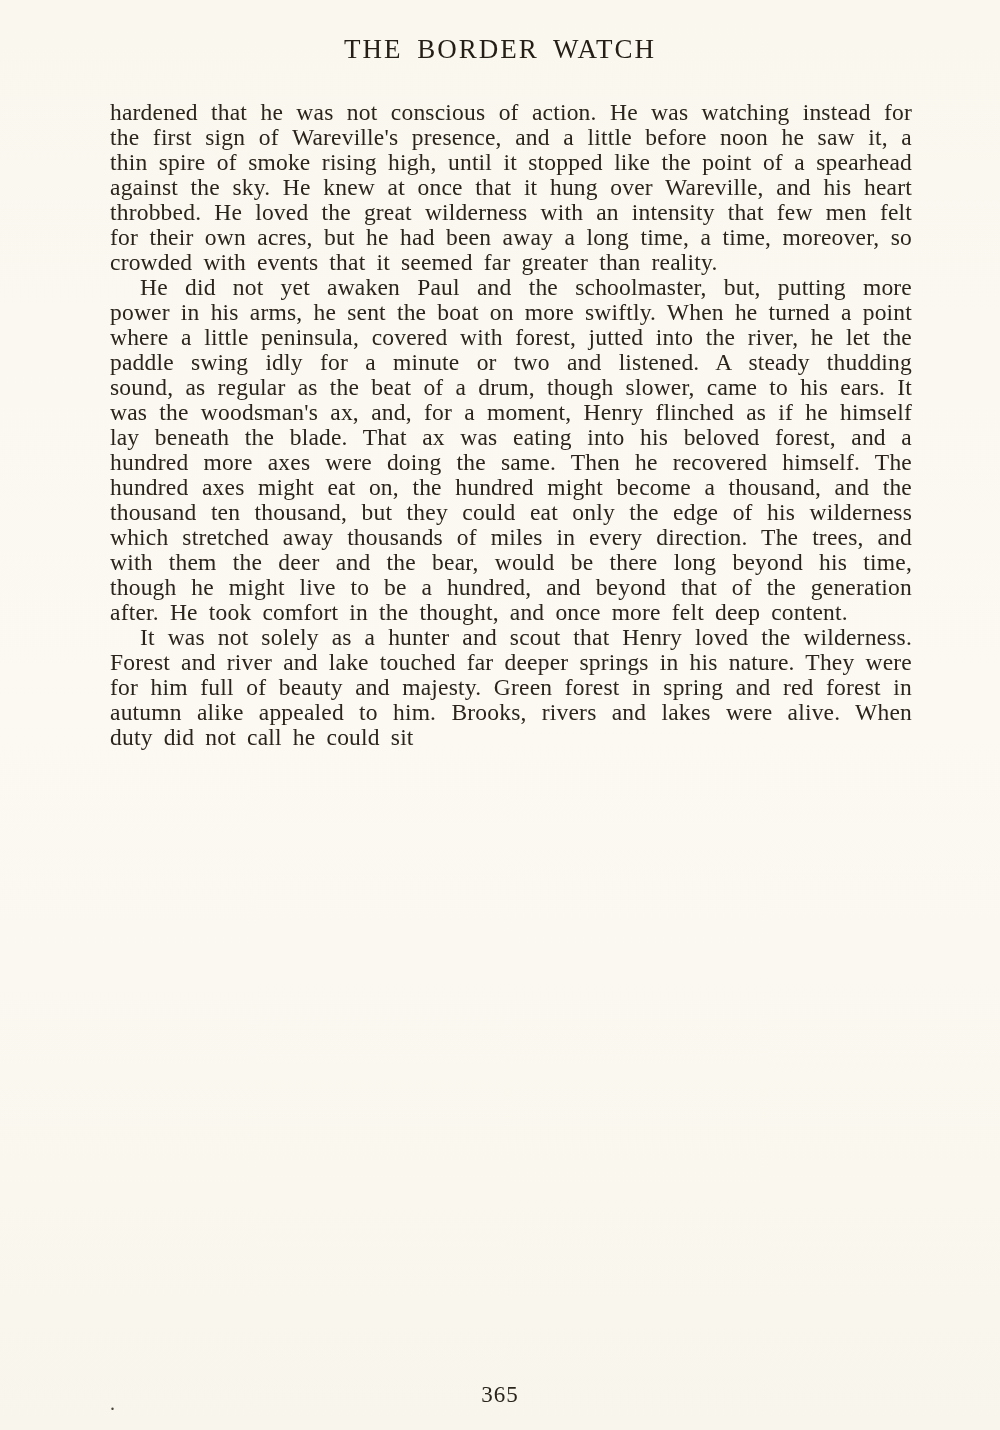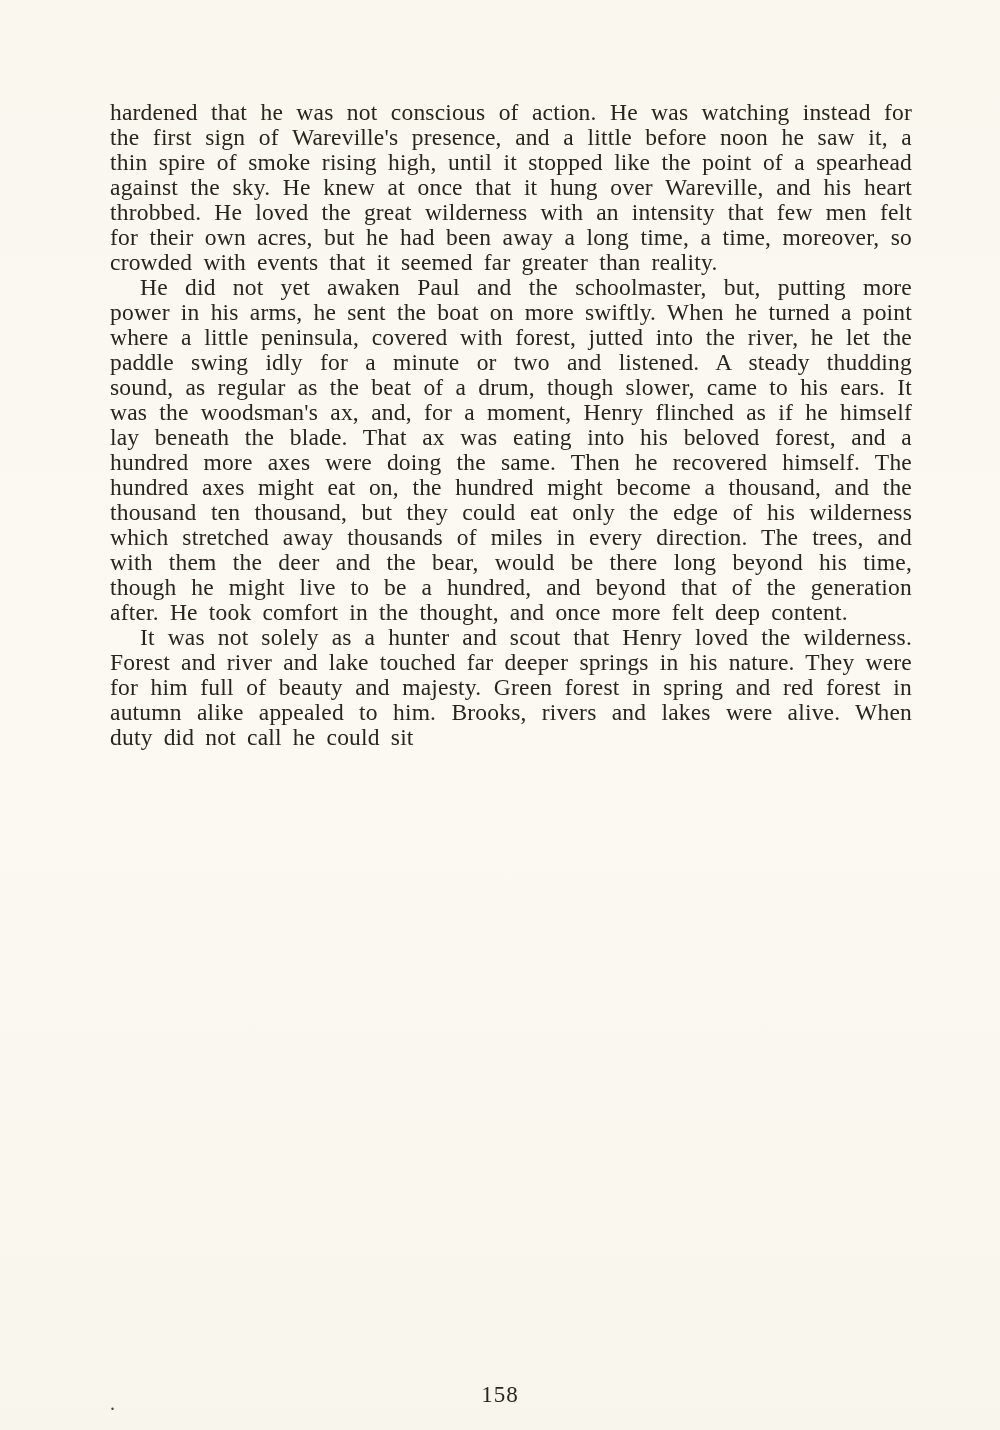--- a/index.html
+++ b/index.html
@@ -68,24 +68,25 @@
     left: 110px;
     font-size: 20px;
     color: #4a443c;
   }
 </style>
 </head>
 <body>
 
 <div class="page">
 
+  <div class="running-head">THE BORDER WATCH</div>
 
   <div class="text-block">
     <p>hardened that he was not conscious of action.  He was watching instead for the first sign of Wareville's presence, and a little before noon he saw it, a thin spire of smoke rising high, until it stopped like the point of a spearhead against the sky.  He knew at once that it hung over Wareville, and his heart throbbed.  He loved the great wilderness with an intensity that few men felt for their own acres, but he had been away a long time, a time, moreover, so crowded with events that it seemed far greater than reality.</p>
     <p class="indented">He did not yet awaken Paul and the schoolmaster, but, putting more power in his arms, he sent the boat on more swiftly.  When he turned a point where a little peninsula, covered with forest, jutted into the river, he let the paddle swing idly for a minute or two and listened.  A steady thudding sound, as regular as the beat of a drum, though slower, came to his ears.  It was the woodsman's ax, and, for a moment, Henry flinched as if he himself lay beneath the blade.  That ax was eating into his beloved forest, and a hundred more axes were doing the same.  Then he recovered himself.  The hundred axes might eat on, the hundred might become a thousand, and the thousand ten thousand, but they could eat only the edge of his wilderness which stretched away thousands of miles in every direction.  The trees, and with them the deer and the bear, would be there long beyond his time, though he might live to be a hundred, and beyond that of the generation after.  He took comfort in the thought, and once more felt deep content.</p>
     <p class="indented">It was not solely as a hunter and scout that Henry loved the wilderness.  Forest and river and lake touched far deeper springs in his nature.  They were for him full of beauty and majesty.  Green forest in spring and red forest in autumn alike appealed to him.  Brooks, rivers and lakes were alive.  When duty did not call he could sit</p>
   </div>
 
   <div class="ink-dot">.</div>
 
-  <div class="page-number">158</div>
+  <div class="page-number">365</div>
 
 </div>
 
 </body></html>

